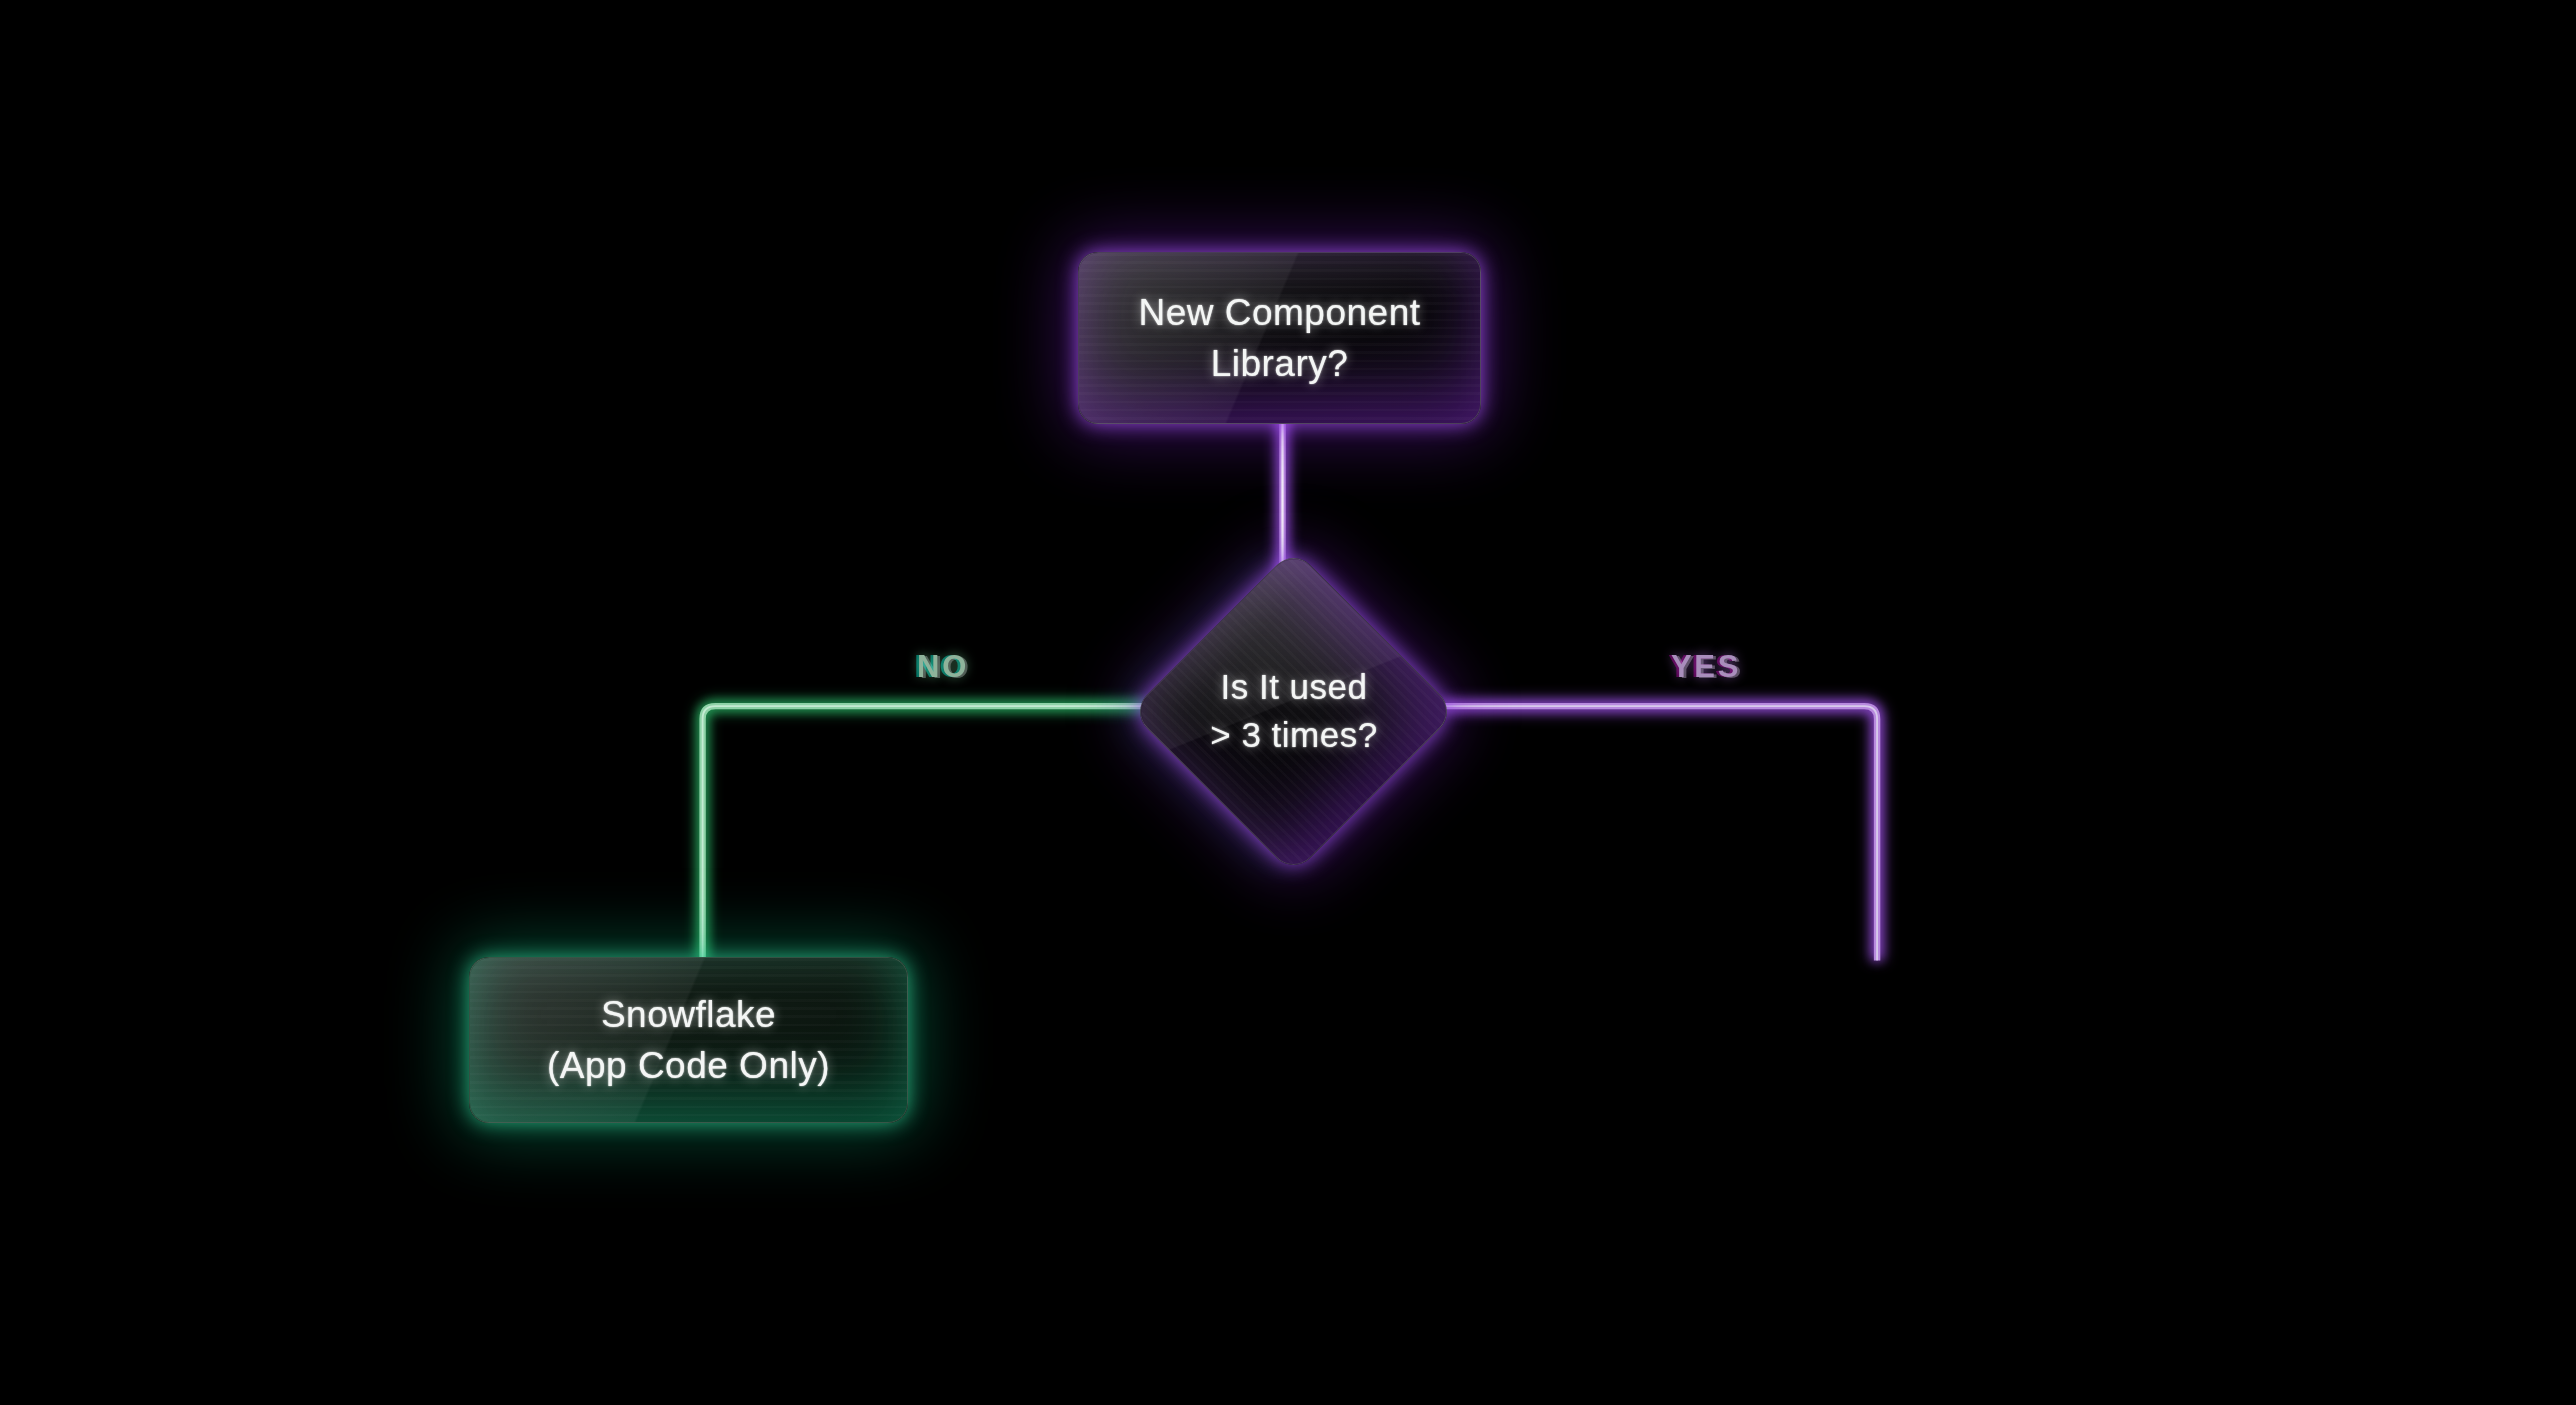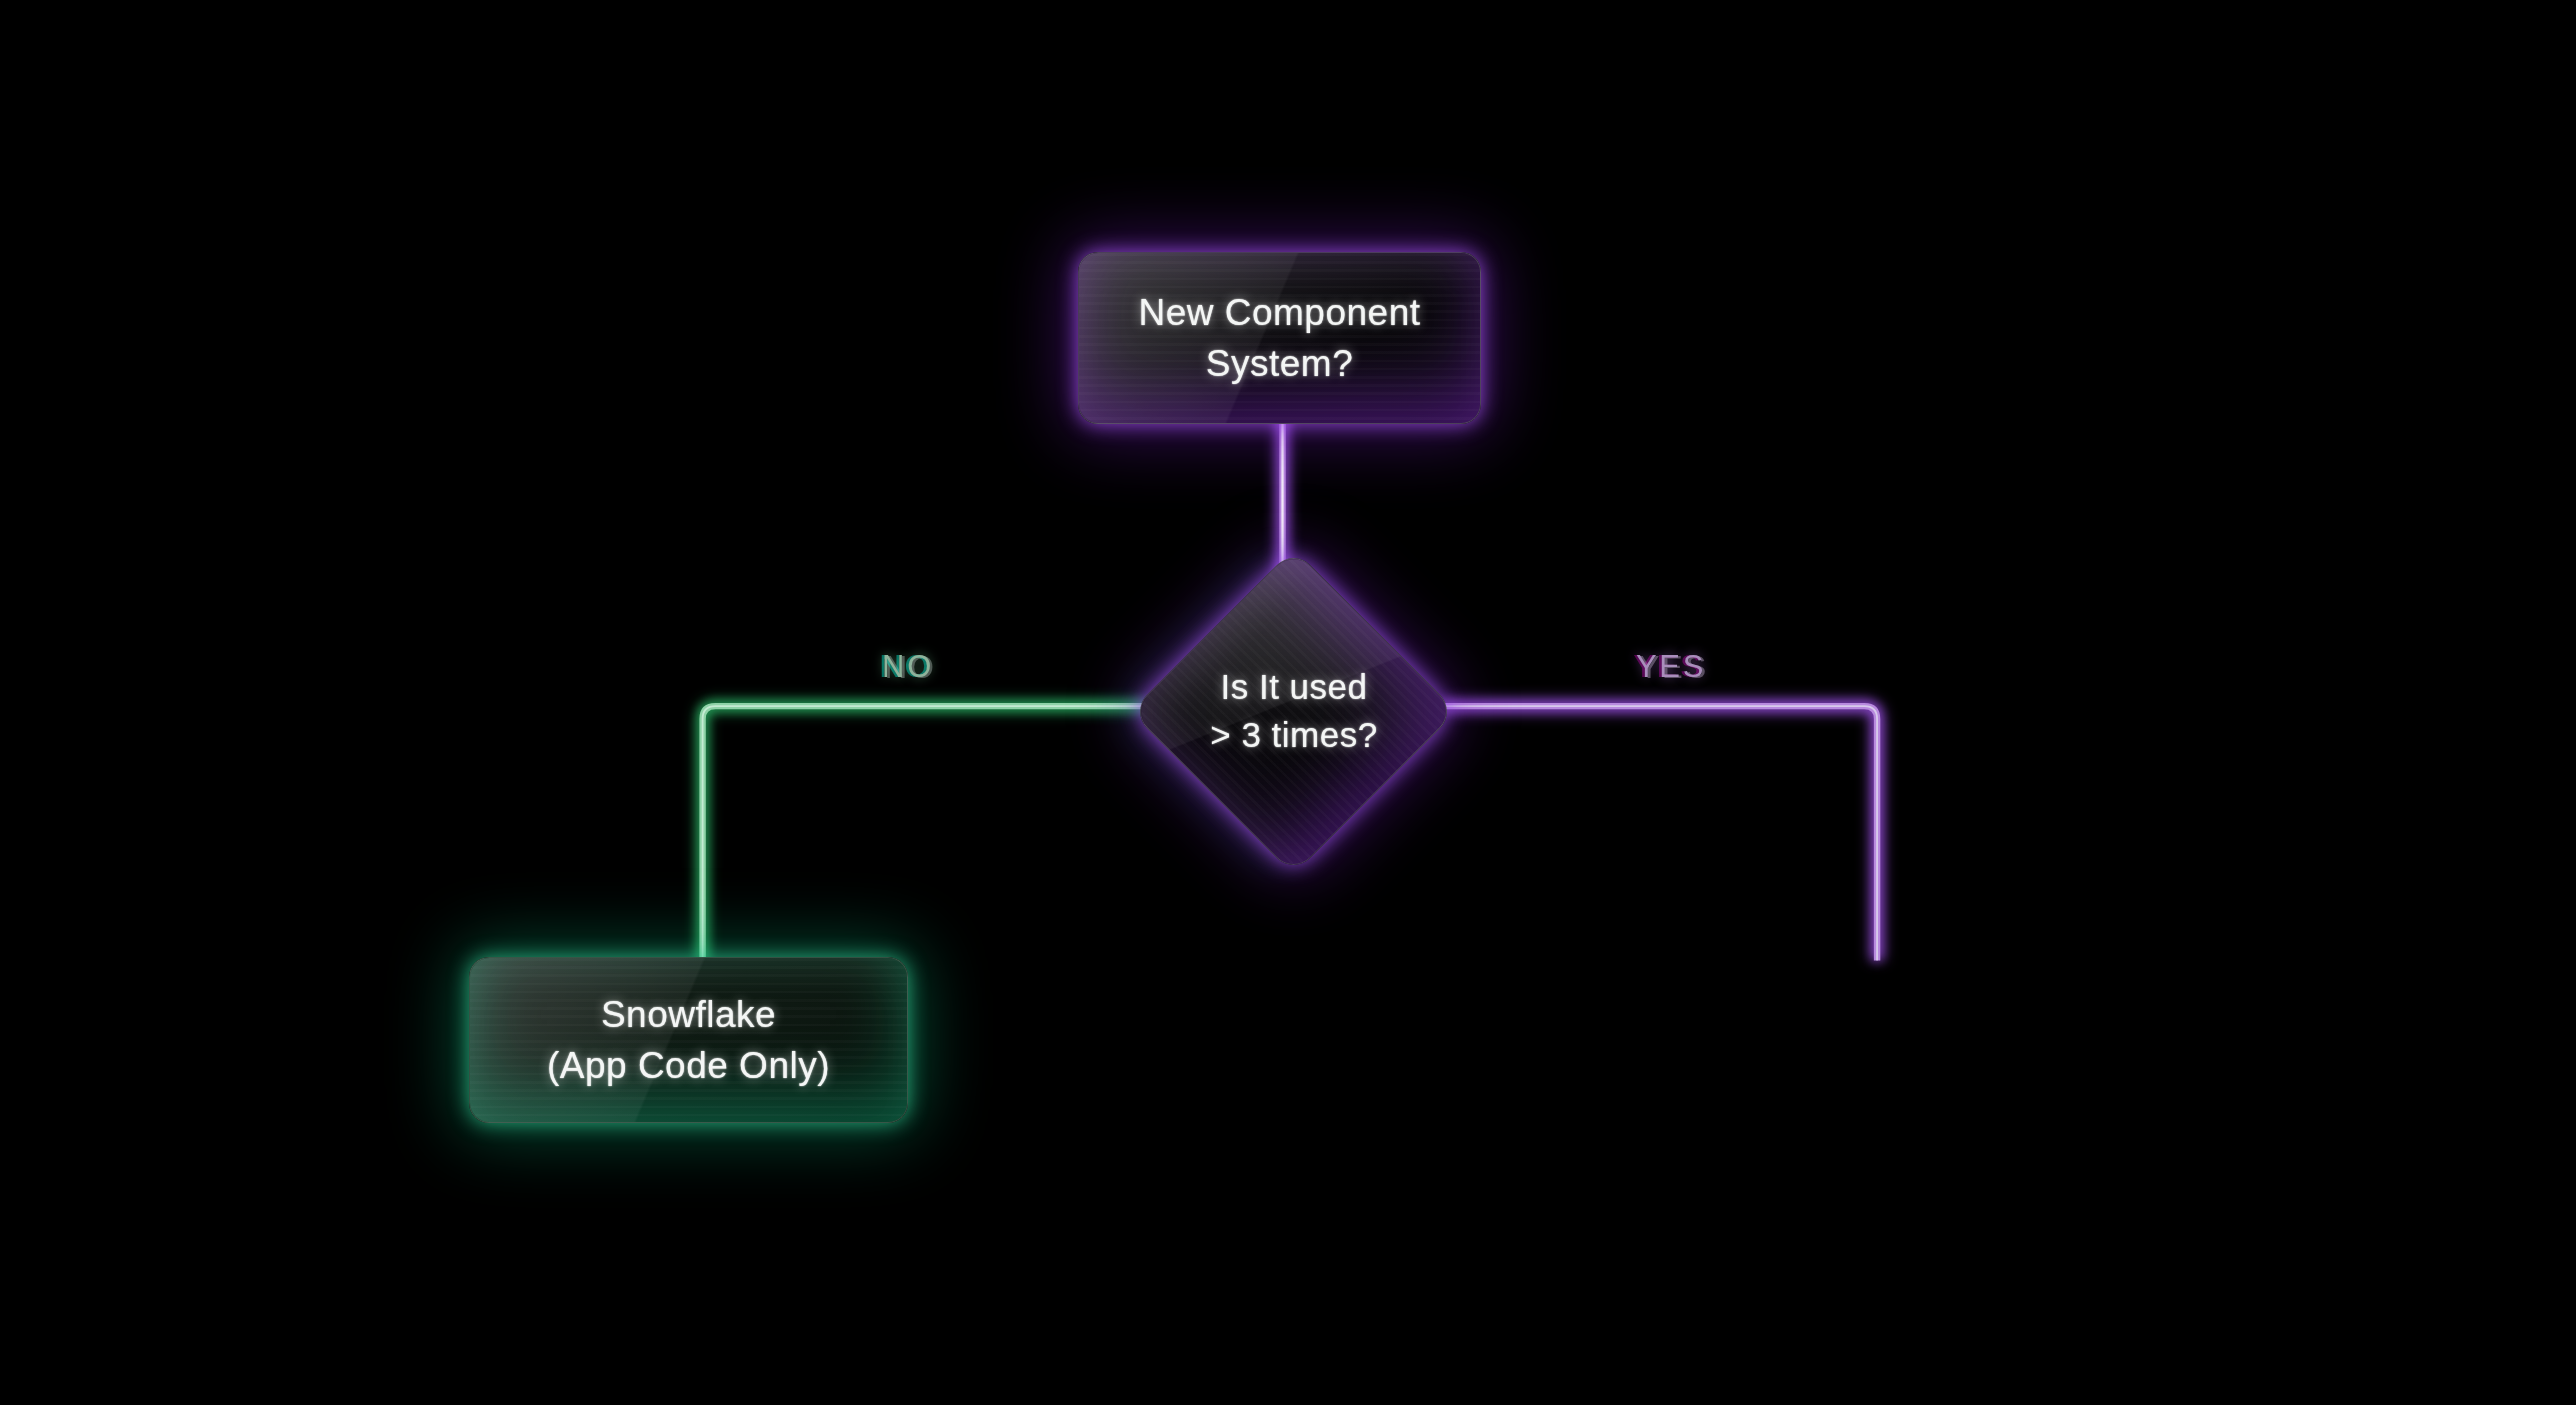--- a/index.html
+++ b/index.html
@@ -120,23 +120,24 @@
   .main-green  { fill: none; stroke: #8fd3a8; stroke-width: 7px;
                  filter: drop-shadow(0 0 6px rgba(46,204,113,0.9)); }
   .core-white  { fill: none; stroke: rgba(255,255,255,0.85); stroke-width: 2.5px; }
   .core-soft   { fill: none; stroke: rgba(240,255,246,0.55); stroke-width: 2px; }
 
   
   .edge-label {
     position: absolute;
     transform: translate(-50%, -50%);
     font-size: 31px;
-    font-weight: 400;
+    font-weight: 700;
     letter-spacing: 2.7px;
     z-index: 4;
+    margin-left: 35px;
   }
   .label-no {
     left: 908px; top: 667px;
     color: #8fb39b;
     text-shadow: -2.7px 0 0 rgba(0,255,225,0.40), 2.7px 0.9px 0 rgba(135,145,140,0.55),
                  0 0 11px rgba(100,180,130,0.75);
   }
   .label-yes {
     left: 1671px; top: 667px;
     color: #a98ebc;
@@ -167,21 +168,21 @@
     <g>
       <path class="edge-halo halo-purple" d="M1578 772 L2038 772 Q2052 772 2052 786 L2052 1050"></path>
       <path class="main-purple" d="M1578 772 L2038 772 Q2052 772 2052 786 L2052 1050"></path>
       <path class="core-soft" d="M1578 772 L2038 772 Q2052 772 2052 786 L2052 1050"></path>
     </g>
   </svg>
 
   <div class="node glass purple-node node-start">
     <div class="node-text">
       <span>New Component</span><br>
-      <span>System?</span>
+      <span>Library?</span>
     </div>
   </div>
 
   <div class="node glass purple-node diamond">
     <div class="node-text diamond-label">
       <span>Is It used</span><br>
       <span>&gt; 3 times?</span>
     </div>
   </div>
 

